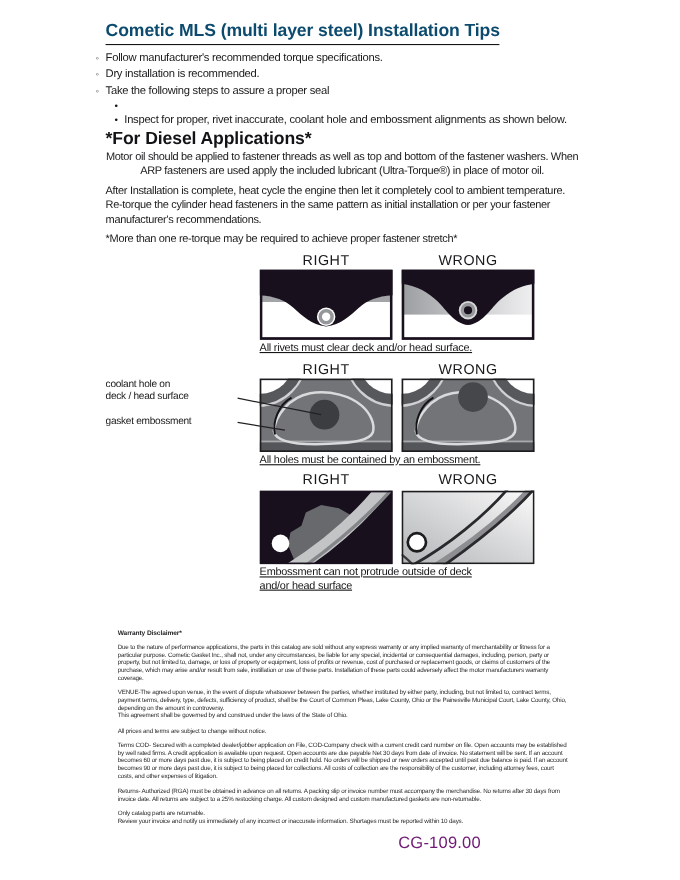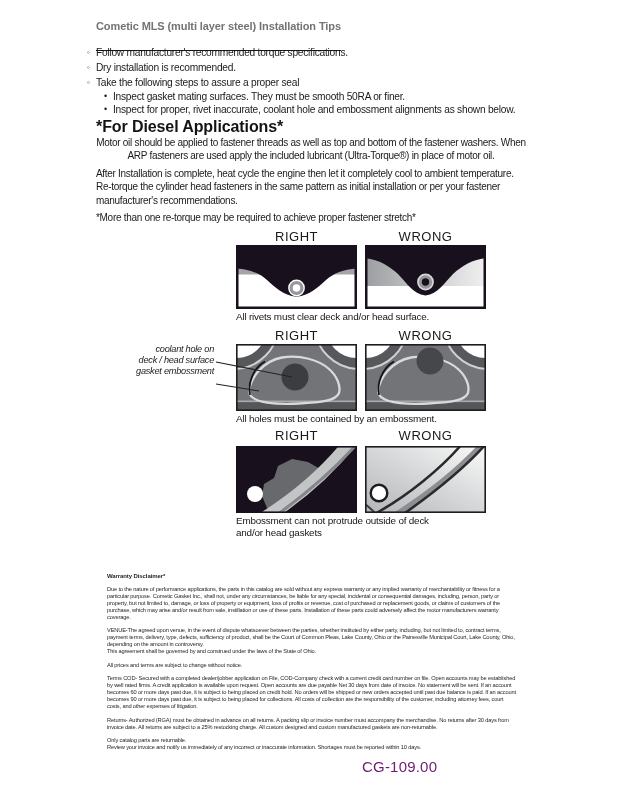--- a/index.html
+++ b/index.html
@@ -6,22 +6,22 @@
   body {
     width:618px; height:800px; position:relative; overflow:hidden;
     background:#ffffff; color:#1b1b1d;
     font-family:"Liberation Sans", sans-serif;
     letter-spacing:-0.15px;
   }
   .abs { position:absolute; }
 
   
   .title {
-    left:96px; top:20px; font-size:11px; font-weight:bold; letter-spacing:-0.1px;
-    border-bottom:1.6px solid #151517; padding-bottom:18px; color:#737373;
+    left:96px; top:20px; font-size:16px; font-weight:bold; letter-spacing:-0.1px;
+    border-bottom:1.6px solid #151517; padding-bottom:2px; color:#0c4a6e;
   }
 
   
   .bullets { left:87px; top:45px; font-size:10.2px; letter-spacing:-0.25px; color:#1a1a1c; }
   .brow { display:flex; line-height:15px; }
   .brow .bm { width:9px; flex:0 0 9px; font-size:8px; line-height:15px; text-align:left; }
   .brow.sub { padding-left:17px; line-height:13.4px; }
   .brow.sub .bm { font-size:9px; line-height:13.4px; }
 
   
@@ -31,25 +31,25 @@
     letter-spacing:-0.3px; color:#1a1a1c; margin:0;
   }
   .para.p1 { top:136px;text-align:center; }
   .para.p2 { top:167px; }
   .para.note { top:211px; }
 
   
   .dlbl { width:121px; text-align:center; font-size:13px; letter-spacing:0.5px; color:#19191c; }
   .dbox { width:121px; }
   .dbox svg { display:block; width:100%; height:100%; }
-  .cap { font-size:9.9px; letter-spacing:-0.2px; color:#161618; white-space:pre-line; line-height:11.8px; }
+  .cap { font-size:9.9px; letter-spacing:-0.2px; color:#161618; white-space:pre-line; line-height:11.8px;text-decoration:underline; }
 
   .ann {
-    width:118px; text-align:right; font-size:9.2px; line-height:10.6px;
-    letter-spacing:-0.25px; color:#1a1a1c; white-space:pre-line;font-style:italic;
+    width:118px; text-align:left; font-size:9.2px; line-height:10.6px;
+    letter-spacing:-0.25px; color:#1a1a1c; white-space:pre-line;
   }
 
   
   .warranty { left:107px; top:573px; width:410px; color:#272729; }
   .warranty .whead { font-size:6px; font-weight:bold; margin:0 0 5.5px 0; letter-spacing:-0.1px; }
   .warranty p { font-size:5.7px; line-height:7px; letter-spacing:-0.15px; margin:0 0 6.5px 0; white-space:pre-line; }
 
   .pagecode { left:362px; top:758px; font-size:15px; letter-spacing:0.2px; color:#701a75; }
 </style>
 </head>
@@ -67,21 +67,20 @@
     <div class="brow">
         <span class="bm">◦</span>
         <span>Dry installation is recommended.</span>
       </div>
     <div class="brow">
         <span class="bm">◦</span>
         <span>Take the following steps to assure a proper seal</span>
       </div>
     <div class="brow sub">
         <span class="bm">•</span>
-        <span>Inspect gasket mating surfaces.  They must be smooth 50RA or finer.</span>
       </div>
     <div class="brow sub">
         <span class="bm">•</span>
         <span>Inspect for proper, rivet inaccurate, coolant hole and embossment alignments as shown below.</span>
       </div>
   </div>
 
   <div class="abs h2">*For Diesel Applications*</div>
   <p class="abs para p1">Motor oil should be applied to fastener threads as well as top and bottom of the fastener washers. When ARP fasteners are used apply the included lubricant (Ultra-Torque®) in place of motor oil.</p>
   <p class="abs para p2">After Installation is complete, heat cycle the engine then let it completely cool to ambient temperature. Re-torque the cylinder head fasteners in the same pattern as initial installation or per your fastener manufacturer's recommendations.</p>
@@ -150,21 +149,21 @@
       <path d="M13,48 C14,34 27,17 46,13.5 C64,10.5 83,16 93,25 C101,32 105,42 103,49 C100,56.5 86,58.5 63,59.5 C41,60.5 15,59.5 13,48 Z" fill="none" stroke="#d9dadc" stroke-width="2.3"></path>
       <path d="M14,51 C11.5,40 17,24 29,17.5" fill="none" stroke="#141417" stroke-width="1.8"></path>
       <circle cx="65" cy="17" r="13.5" fill="#46474a"></circle>
       <rect x="0.8" y="0.8" width="119.4" height="65.4" fill="none" stroke="#1d1d20" stroke-width="1.6"></rect>
     </svg>
   </div>
   <div class="abs cap" style="left:236px; top:413px;">All holes must be contained by an embossment.</div>
 
   <div class="abs ann" style="left:96px; top:344px;">coolant hole on
 deck / head surface</div>
-  <div class="abs ann" style="left:96px; top:366px;">gasket embossment</div>
+  <div class="abs ann" style="left:96px; top:377px;">gasket embossment</div>
   <svg class="abs" style="left:96px; top:340px;" width="200" height="60" viewBox="0 0 200 60">
     <line x1="120" y1="22" x2="196" y2="37" stroke="#222224" stroke-width="1.1"></line>
     <line x1="120" y1="44" x2="163" y2="51" stroke="#222224" stroke-width="1.1"></line>
   </svg>
 
   <div class="abs dlbl" style="left:236px; top:428px;">RIGHT</div>
   <div class="abs dlbl" style="left:365px; top:428px;">WRONG</div>
 
   <div class="abs dbox" style="left:236px; top:446px; height:67px;">
     <svg viewBox="0 0 121 67">
@@ -188,21 +187,21 @@
       <rect width="121" height="67" fill="url(#g2)"></rect>
       <path d="M26,72 C 58,52 92,26 118,-2" stroke="#8d8e91" stroke-width="6" fill="none"></path>
       <path d="M6,70 C 40,52 78,22 102,-8" stroke="#2a2a2e" stroke-width="2.5" fill="none"></path>
       <path d="M30,74 C 62,52 96,26 121,-2" stroke="#2a2a2e" stroke-width="2.5" fill="none"></path>
       <path d="M0,58 C 5,62 10,66 12,70" stroke="#3a3a3e" stroke-width="2" fill="none"></path>
       <circle cx="14" cy="47" r="8.3" fill="#ffffff" stroke="#1c1c1e" stroke-width="2.4"></circle>
       <rect x="0.8" y="0.8" width="119.4" height="65.4" fill="none" stroke="#1d1d20" stroke-width="1.6"></rect>
     </svg>
   </div>
   <div class="abs cap" style="left:236px; top:515px;">Embossment can not protrude outside of deck
-and/or head gaskets</div>
+and/or head surface</div>
 
   <div class="abs warranty">
     <p class="whead">Warranty Disclaimer*</p>
     <p>Due to the nature of performance applications, the parts in this catalog are sold without any express warranty or any implied warranty of merchantability or fitness for a particular purpose.  Cometic Gasket Inc., shall not, under any circumstances, be liable for any special, incidental or consequential damages, including, person, party or property, but not limited to, damage, or loss of property or equipment, loss of profits or revenue, cost of purchased or replacement goods, or claims of customers of the purchase, which may arise and/or result from sale, instillation or use of these parts.  Installation of these parts could adversely affect the motor manufacturers warranty coverage.</p>
     <p>VENUE-The agreed upon venue, in the event of dispute whatsoever between the parties, whether instituted by either party, including, but not limited to, contract terms, payment terms, delivery, type, defects, sufficiency of product, shall be the Court of Common Pleas, Lake County, Ohio or the Painesville Municipal Court, Lake County, Ohio, depending on the amount in controversy.
 This agreement shall be governed by and construed under the laws of the State of Ohio.</p>
     <p>All prices and terms are subject to change without notice.</p>
     <p>Terms COD- Secured with a completed dealer/jobber application on File, COD-Company check with a current credit card number on file.  Open accounts may be established by well rated firms.  A credit application is available upon request.  Open accounts are due payable Net 30 days from date of invoice.  No statement will be sent.  If an account becomes 60 or more days past due, it is subject to being placed on credit hold.  No orders will be shipped or new orders accepted until past due balance is paid.  If an account becomes 90 or more days past due, it is subject to being placed for collections.  All costs of collection are the responsibility of the customer, including attorney fees, court costs, and other expenses of litigation.</p>
     <p>Returns- Authorized (RGA) must be obtained in advance on all returns.  A packing slip or invoice number must accompany the merchandise.  No returns after 30 days from invoice date.  All returns are subject to a 25% restocking charge.  All custom designed and custom manufactured gaskets are non-returnable.</p>
     <p>Only catalog parts are returnable.

